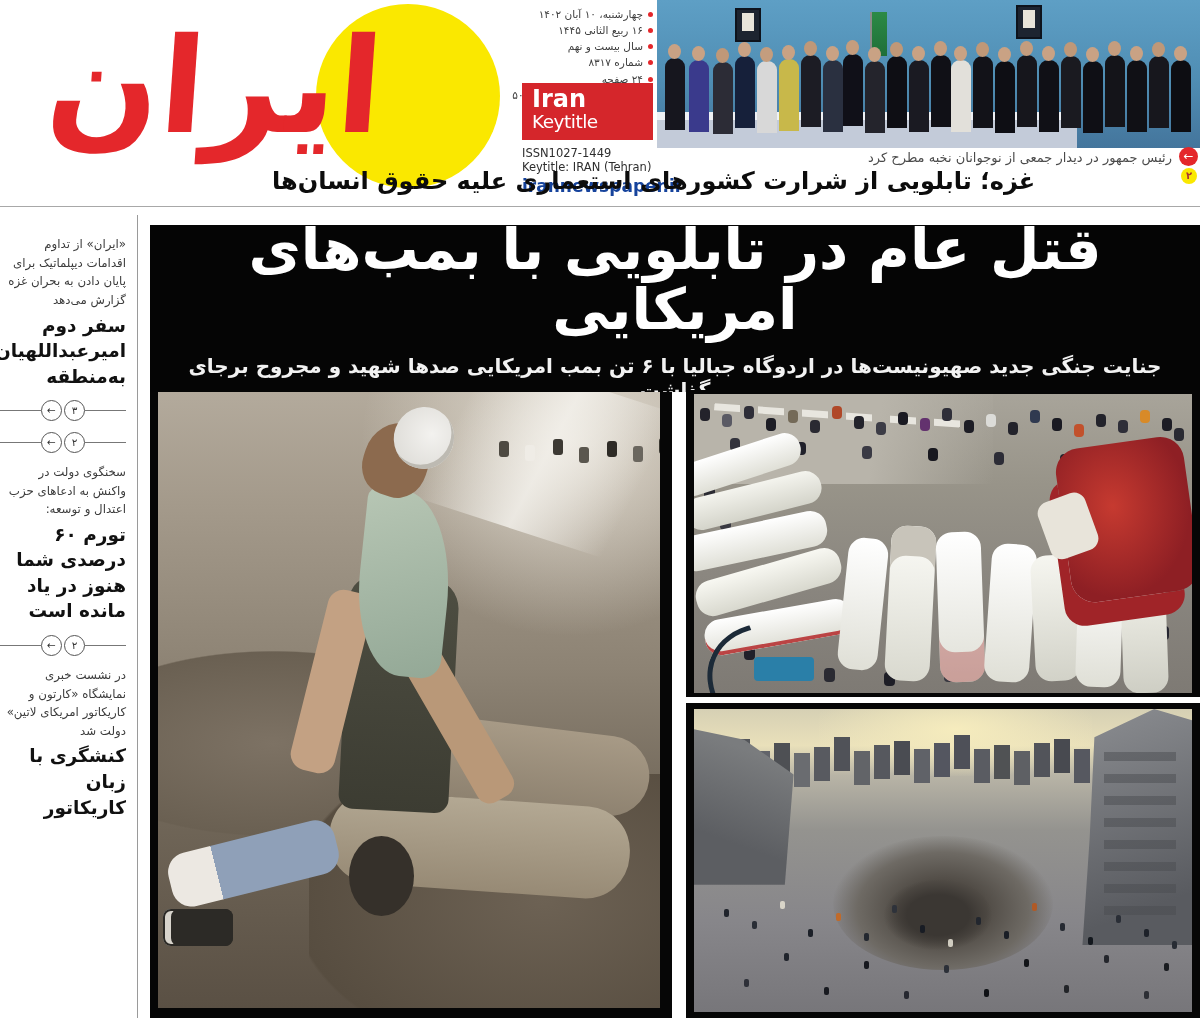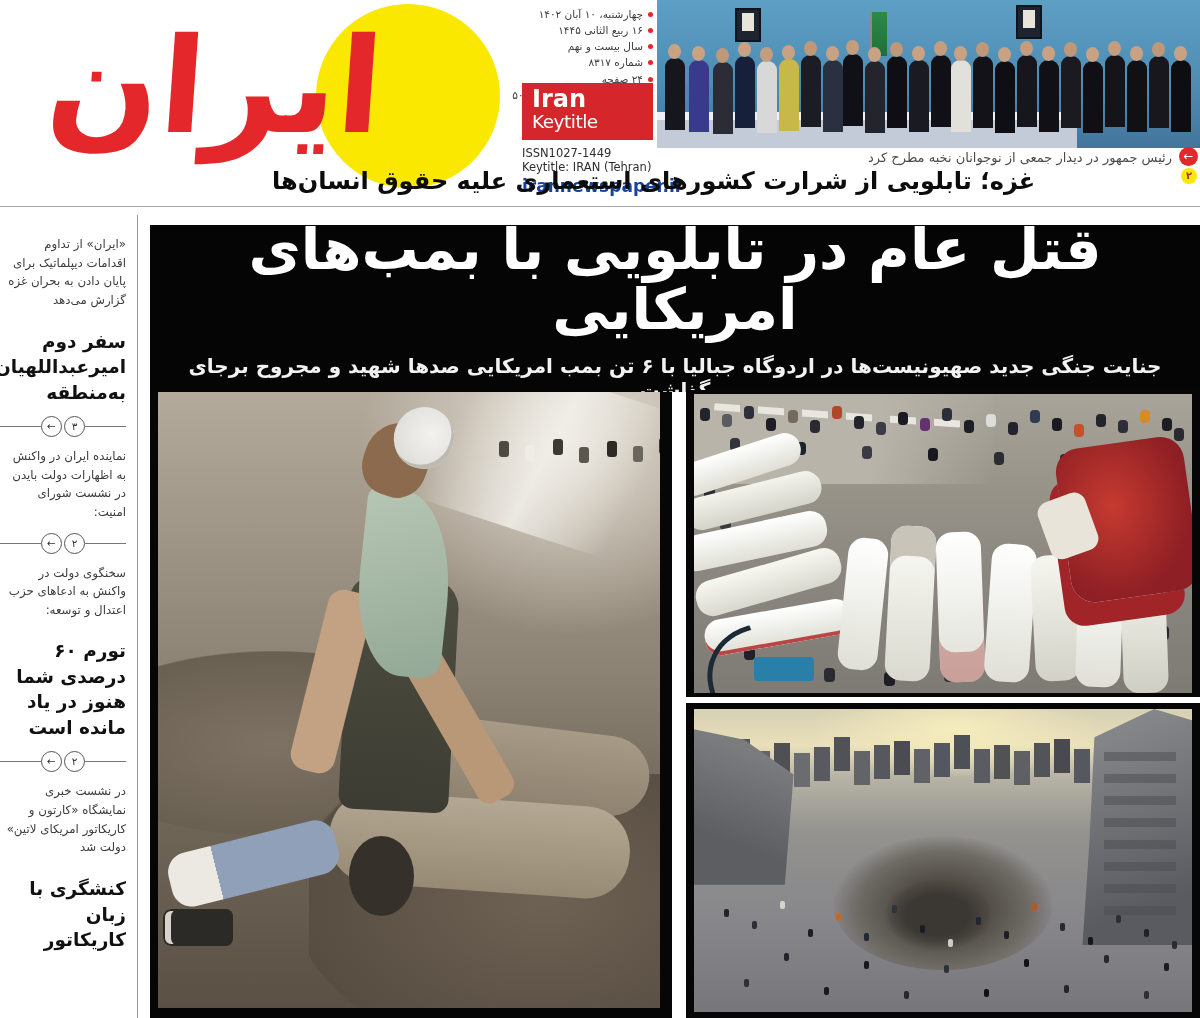--- a/index.html
+++ b/index.html
@@ -47,21 +47,21 @@
            font-size:12px;line-height:19px;text-align:center;}
   .ref-yellow{left:1181px;top:168px;width:16px;height:16px;border-radius:50%;background:#fae800;color:#a33;
            font-size:10px;line-height:16px;text-align:center;font-weight:bold;}
 
   
   .v-rule{left:137px;top:215px;width:1px;height:803px;background:#9a9a9a;}
   .sidebar{left:0;top:207px;width:130px;height:811px;padding:28px 4px 0 0;box-sizing:border-box;
            direction:rtl;overflow:hidden;}
   .sb-item{margin-bottom:6px;}
   .sb-kicker{font-size:11.8px;line-height:1.58;color:#3c3c3c;text-align:right;padding-left:2px;}
-  .sb-title{font-size:18.5px;line-height:1.38;font-weight:bold;color:#111;text-align:right;margin-top:19px;}
+  .sb-title{font-size:18.5px;line-height:1.38;font-weight:bold;color:#111;text-align:right;margin-top:3px;}
   .pageref{display:flex;align-items:center;direction:ltr;margin:11px 0 10px;}
   .pageref .line{flex:1;height:1px;background:#777;}
   .pageref .circ{width:19px;height:19px;border-radius:50%;border:1.3px solid #555;background:#fff;
                  font-size:10.5px;line-height:19px;text-align:center;color:#333;flex:0 0 auto;}
   .pageref .circ.arrow{margin-right:2px;direction:ltr;}
 
   
   .lead{left:150px;top:225px;width:1050px;height:170px;background:#050505;color:#fff;direction:rtl;
         display:flex;flex-direction:column;justify-content:center;align-items:center;}
   .lead-h{font-size:57px;font-weight:bold;line-height:1.05;text-align:center;margin-top:2px;}
@@ -238,21 +238,20 @@
       <div class="sb-title">سفر دوم امیرعبداللهیان به‌منطقه</div>
       <div class="pageref">
         <span class="line"></span>
         <span class="circ arrow">←</span>
         <span class="circ">۳</span>
         <span class="line"></span>
       </div>
     </div>
 
     <div class="sb-item">
-      <div class="sb-kicker">نماینده ایران در واکنش به اظهارات دولت بایدن در نشست شورای امنیت:</div>
       <div class="pageref">
         <span class="line"></span>
         <span class="circ arrow">←</span>
         <span class="circ">۲</span>
         <span class="line"></span>
       </div>
     </div>
 
     <div class="sb-item">
       <div class="sb-kicker">سخنگوی دولت در واکنش به ادعاهای حزب اعتدال و توسعه:</div>

